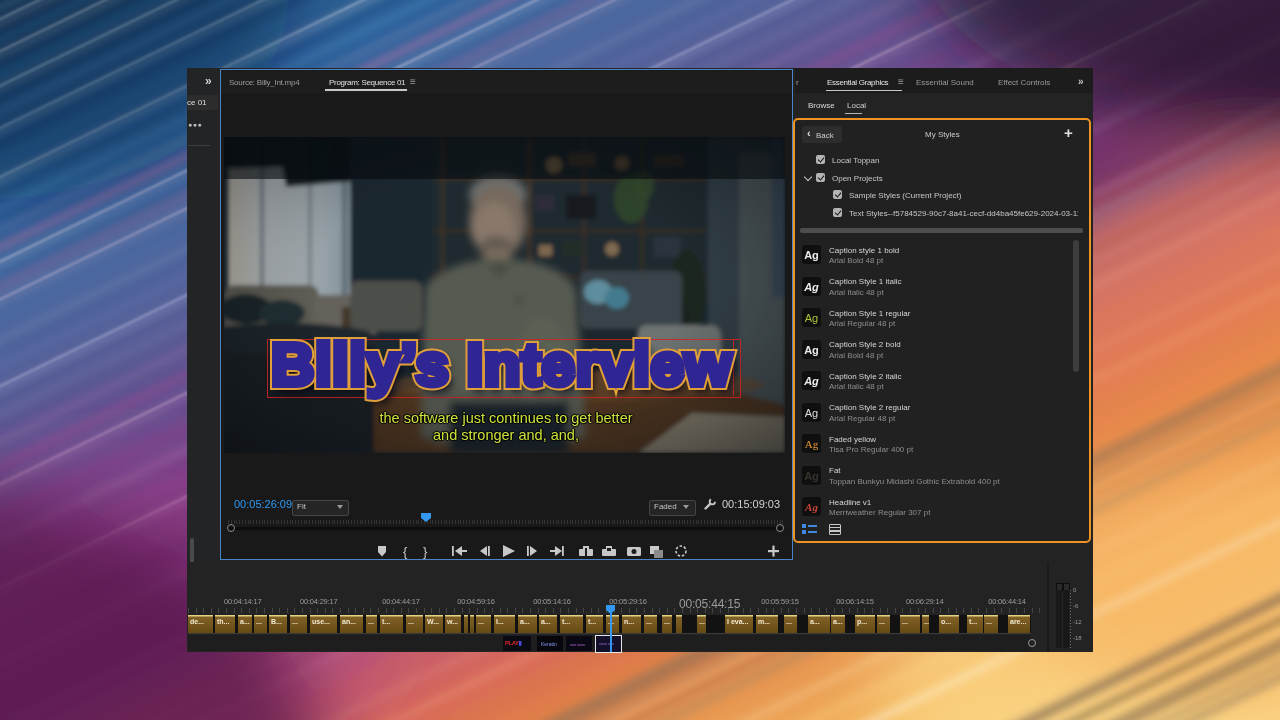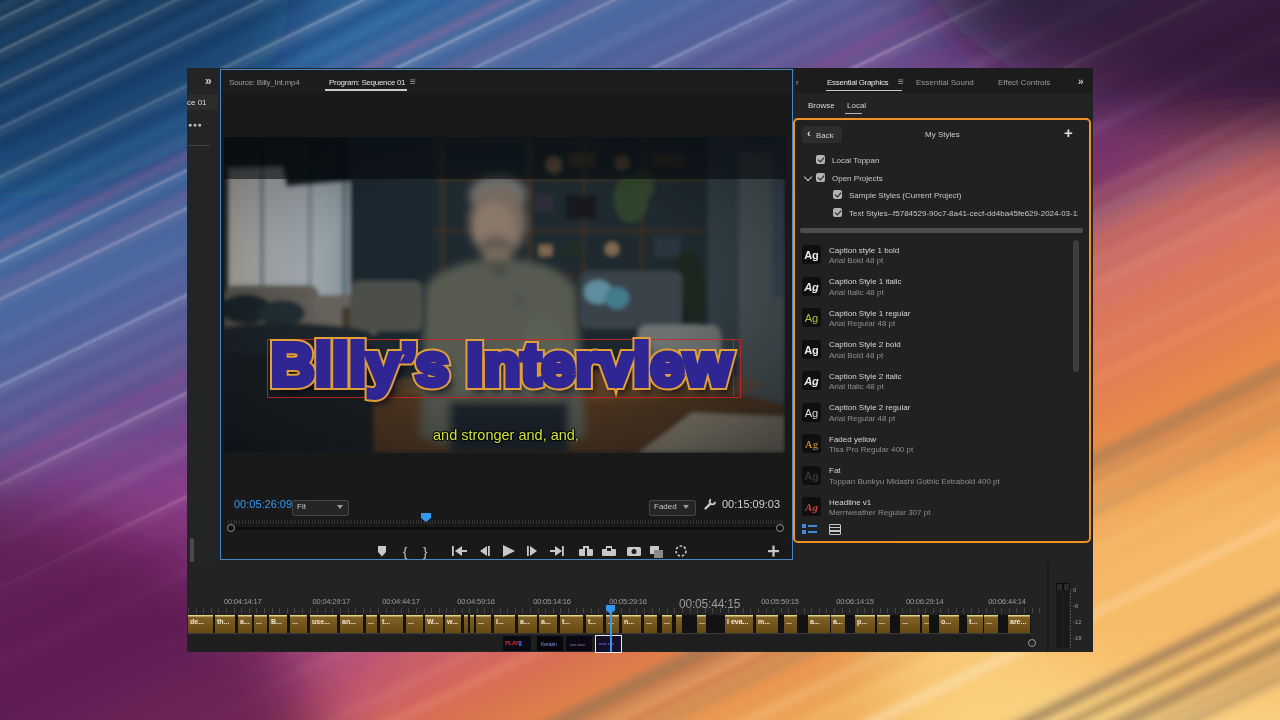--- a/index.html
+++ b/index.html
@@ -239,20 +239,21 @@
 <rect width="561" height="316" fill="url(#vig)"></rect>
 <rect width="561" height="42" fill="#05080c" opacity="0.6"></rect>
 <rect width="561" height="316" fill="#0a0f16" opacity="0.24"></rect>
 </svg>
 <div class="abs" style="left:267px;top:339px;width:472px;height:57px;border:1px solid rgba(210,35,35,0.85)"></div>
 <div class="abs" style="left:733px;top:339px;width:1px;height:57px;background:rgba(210,35,35,0.85)"></div>
 <div class="abs" style="left:271px;top:330px;width:480px;height:80px">
 <span style="position:absolute;left:0;top:0;font-size:60px;font-weight:bold;letter-spacing:0.55px;white-space:nowrap;color:#e09f38;-webkit-text-stroke:10px #e09f38;text-shadow:5px 7px 9px rgba(8,4,22,0.8),3px 4px 4px rgba(8,4,22,0.55)">Billy’s Interview</span>
 <span style="position:absolute;left:0;top:0;font-size:60px;font-weight:bold;letter-spacing:0.55px;white-space:nowrap;color:#2f2694;-webkit-text-stroke:6px #2f2694">Billy’s Interview</span>
 </div>
+<div class="txt" style="left:506px;top:410px;transform:translateX(-50%);font-size:14.5px;color:#cfe23c;text-shadow:-1.2px 0 1px #000,1.2px 0 1px #000,0 -1.2px 1px #000,0 1.2px 1px #000;white-space:nowrap">the software just continues to get better</div>
 <div class="txt" style="left:506px;top:427px;transform:translateX(-50%);font-size:14.5px;color:#cfe23c;text-shadow:-1.2px 0 1px #000,1.2px 0 1px #000,0 -1.2px 1px #000,0 1.2px 1px #000;white-space:nowrap">and stronger and, and,</div>
 <div class="txt" style="left:234px;top:498px;font-size:11px;color:#2f9bf5">00:05:26:09</div>
 <div class="abs" style="left:292px;top:499.5px;width:55px;height:14px;border:1px solid #454545;border-radius:2px;background:#252525"></div>
     <div class="txt" style="left:297px;top:502px;font-size:8px;color:#c6c6c6">Fit</div>
 <svg class="abs" style="left:337px;top:505px" width="6" height="4">
       <polygon points="0,0 6,0 3,4" fill="#9a9a9a"></polygon>
     </svg>
 <div class="abs" style="left:649px;top:499.5px;width:45px;height:14px;border:1px solid #454545;border-radius:2px;background:#252525"></div>
     <div class="txt" style="left:654px;top:502px;font-size:8px;color:#c6c6c6">Faded</div>
 <svg class="abs" style="left:683px;top:505px" width="6" height="4">
@@ -352,21 +353,21 @@
 <div class="txt" style="left:829px;top:497.5px;font-size:8px;color:#d6d6d6">Headline v1</div>
 <div class="txt" style="left:829px;top:508.0px;font-size:8px;color:#8e8e8e">Merriweather Regular 307 pt</div>
 <div class="abs" style="left:802px;top:524px;width:4px;height:4px;background:#3f8ae0"></div>
 <div class="abs" style="left:808px;top:525px;width:9px;height:2px;background:#3f8ae0"></div>
 <div class="abs" style="left:802px;top:530px;width:4px;height:4px;background:#3f8ae0"></div>
 <div class="abs" style="left:808px;top:531px;width:9px;height:2px;background:#3f8ae0"></div>
 <div class="abs" style="left:829px;top:524px;width:10px;height:9px;border:1.5px solid #c8c8c8;border-radius:1px;background:linear-gradient(to bottom,transparent 2px,#c8c8c8 2px,#c8c8c8 3.5px,transparent 3.5px,transparent 5.5px,#c8c8c8 5.5px,#c8c8c8 7px,transparent 7px)"></div>
 <div class="abs" style="left:1073px;top:240px;width:6px;height:132px;background:#3d3d3d;border-radius:3px"></div>
 <div class="abs" style="left:187px;top:562px;width:906px;height:90px;background:#232323"></div>
 <div class="txt" style="left:224px;top:597px;width:50px;text-align:left;font-size:7.5px;color:#9c9c9c;letter-spacing:-0.2px">00:04:14:17</div>
-<div class="txt" style="left:300px;top:597px;width:50px;text-align:right;font-size:7.5px;color:#9c9c9c;letter-spacing:-0.2px">00:04:29:17</div>
+<div class="txt" style="left:300px;top:597px;width:50px;text-align:left;font-size:7.5px;color:#9c9c9c;letter-spacing:-0.2px">00:04:29:17</div>
 <div class="txt" style="left:376px;top:597px;width:50px;text-align:center;font-size:7.5px;color:#9c9c9c;letter-spacing:-0.2px">00:04:44:17</div>
 <div class="txt" style="left:451px;top:597px;width:50px;text-align:center;font-size:7.5px;color:#9c9c9c;letter-spacing:-0.2px">00:04:59:16</div>
 <div class="txt" style="left:527px;top:597px;width:50px;text-align:center;font-size:7.5px;color:#9c9c9c;letter-spacing:-0.2px">00:05:14:16</div>
 <div class="txt" style="left:603px;top:597px;width:50px;text-align:center;font-size:7.5px;color:#9c9c9c;letter-spacing:-0.2px">00:05:29:16</div>
 <div class="txt" style="left:679px;top:597px;width:50px;text-align:right;font-size:12px;color:#9c9c9c;letter-spacing:-0.2px">00:05:44:15</div>
 <div class="txt" style="left:755px;top:597px;width:50px;text-align:center;font-size:7.5px;color:#9c9c9c;letter-spacing:-0.2px">00:05:59:15</div>
 <div class="txt" style="left:830px;top:597px;width:50px;text-align:center;font-size:7.5px;color:#9c9c9c;letter-spacing:-0.2px">00:06:14:15</div>
 <div class="txt" style="left:906px;top:597px;width:50px;font-size:7.5px;color:#9c9c9c;letter-spacing:-0.2px">00:06:29:14</div>
 <div class="txt" style="left:982px;top:597px;width:50px;text-align:center;font-size:7.5px;color:#9c9c9c;letter-spacing:-0.2px">00:06:44:14</div>
 <div class="abs" style="left:188px;top:608px;width:859px;height:5px;background:repeating-linear-gradient(to right,#454545 0px,#454545 1px,transparent 1px,transparent 7.6px)"></div>

